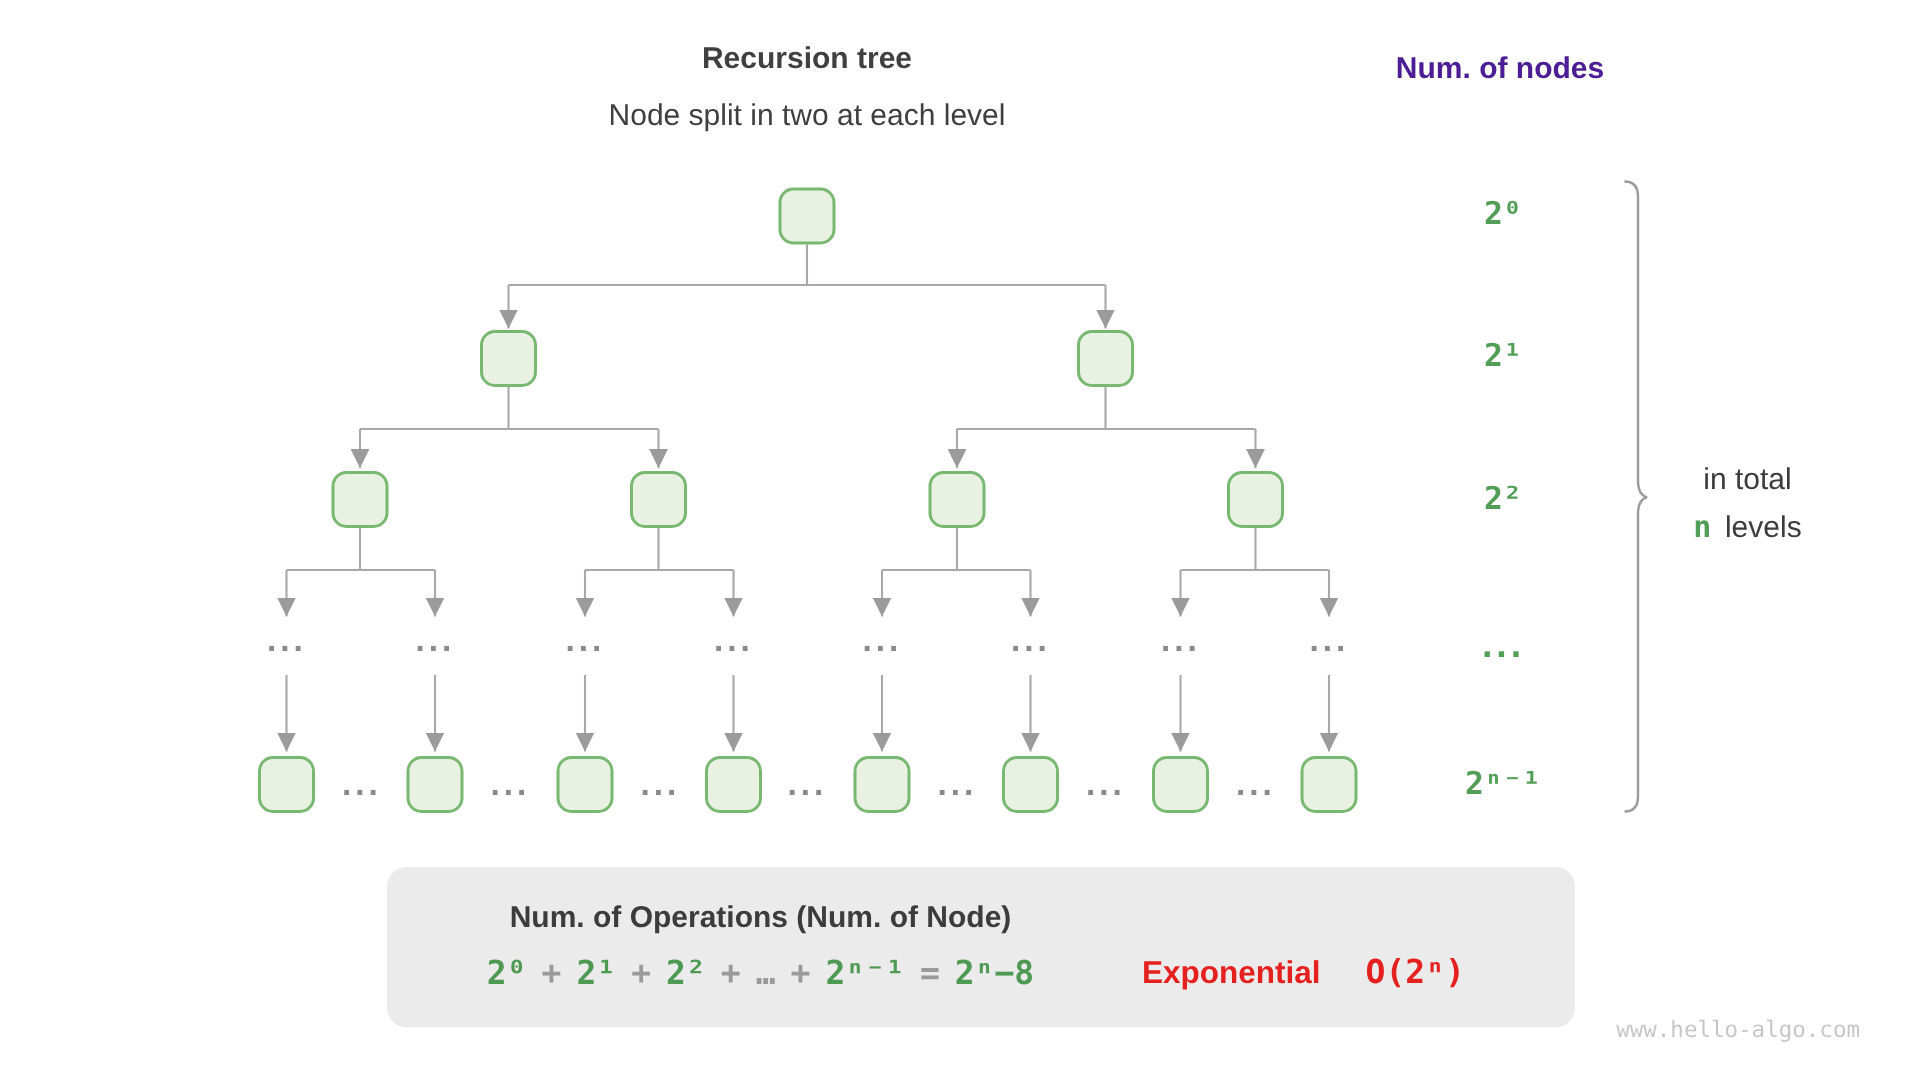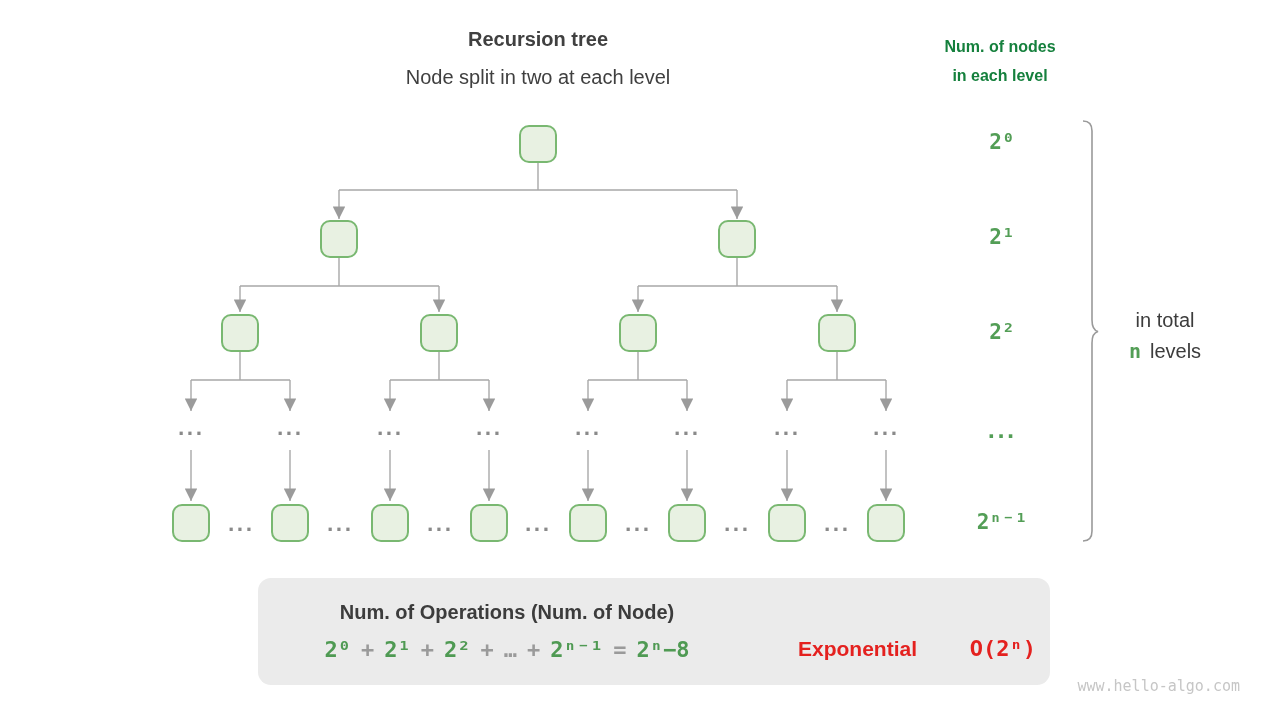--- a/index.html
+++ b/index.html
@@ -5,21 +5,21 @@
   html,body{margin:0;padding:0;background:#ffffff;}
   #page{position:relative;width:1280px;height:720px;background:#ffffff;overflow:hidden;
         font-family:"Liberation Sans","DejaVu Sans",sans-serif;color:#3c3c3c;}
   .abs{position:absolute;}
   .center{text-align:center;}
   svg.underlay{position:absolute;left:0;top:0;width:1280px;height:720px;}
 
   
   .title-main{left:338px;top:28px;width:400px;font-size:20px;font-weight:bold;color:#404040;}
   .title-sub{left:338px;top:66px;width:400px;font-size:20px;color:#3f3f3f;}
-  .right-hdr{left:895px;top:32px;width:210px;font-size:16px;font-weight:bold;line-height:29px;color:#15803d;}
+  .right-hdr{left:895px;top:32px;width:210px;font-size:20px;font-weight:bold;line-height:29px;color:#4c1d95;}
 
   
   .node{position:absolute;width:38px;height:38px;box-sizing:border-box;
         border:2.5px solid #79b871;background:#e8f1e2;border-radius:10px;}
 
   
   .tdots{position:absolute;width:40px;text-align:center;
          font-family:"DejaVu Sans",sans-serif;font-weight:800;font-size:18px;
          letter-spacing:2px;color:#8a8a8a;line-height:18px;}
 
@@ -36,21 +36,21 @@
   .brace-label .n{color:#539e56;font-weight:bold;font-family:"DejaVu Sans Mono","DejaVu Sans",monospace;margin-right:9px;}
 
   
   .sumbox{left:258px;top:578px;width:792px;height:107px;background:#ebebeb;border-radius:13px;}
   .ops-title{left:268px;top:601px;width:478px;font-size:20px;font-weight:bold;color:#3c3c3c;}
   .formula{left:268px;top:637px;width:478px;display:flex;justify-content:center;align-items:baseline;gap:10px;
            font-family:"DejaVu Sans Mono","DejaVu Sans",monospace;font-weight:bold;font-size:22px;}
   .formula .g{color:#4f9a53;}
   .formula .op{color:#9a9a9a;}
   .time-title{left:798px;top:601px;width:238px;font-size:20px;font-weight:bold;color:#3c3c3c;}
-  .cplx{left:798px;top:636px;width:238px;display:flex;justify-content:space-between;align-items:baseline;gap:30px;}
+  .cplx{left:750px;top:636px;width:238px;display:flex;justify-content:center;align-items:baseline;gap:30px;}
   .cplx .name{font-size:21px;font-weight:bold;color:#e4211f;}
   .cplx .val{font-family:"DejaVu Sans Mono","DejaVu Sans",monospace;font-weight:bold;font-size:22px;color:#e4211f;}
 
   .watermark{left:1030px;top:677px;width:210px;text-align:right;
              font-family:"DejaVu Sans Mono","Liberation Mono",monospace;font-size:15px;color:#c6c6c6;}
 </style>
 </head>
 <body>
 
 <div id="page">
@@ -100,21 +100,20 @@
 
     <path d="M1083 121 Q1092 121 1092 131 L1092 320 Q1092 330 1098 331.5 Q1092 333 1092 343 L1092 531 Q1092 541 1083 541" stroke="#9a9a9a" stroke-width="1.6" fill="none"></path>
 
     <polygon points="746,627 768,627 768,619 790,636 768,653 768,645 746,645" fill="#bdbdbd"></polygon>
   </svg>
 
   <div class="abs center title-main">Recursion tree</div>
   <div class="abs center title-sub">Node split in two at each level</div>
   <div class="abs center right-hdr">
     <div>Num. of nodes</div>
-    <div>in each level</div>
   </div>
 
   <div class="node" style="left:519px;top:125px;"></div>
   <div class="node" style="left:320px;top:220px;"></div>
   <div class="node" style="left:718px;top:220px;"></div>
   <div class="node" style="left:221px;top:314px;"></div>
   <div class="node" style="left:420px;top:314px;"></div>
   <div class="node" style="left:619px;top:314px;"></div>
   <div class="node" style="left:818px;top:314px;"></div>
   <div class="node" style="left:172px;top:504px;"></div>

